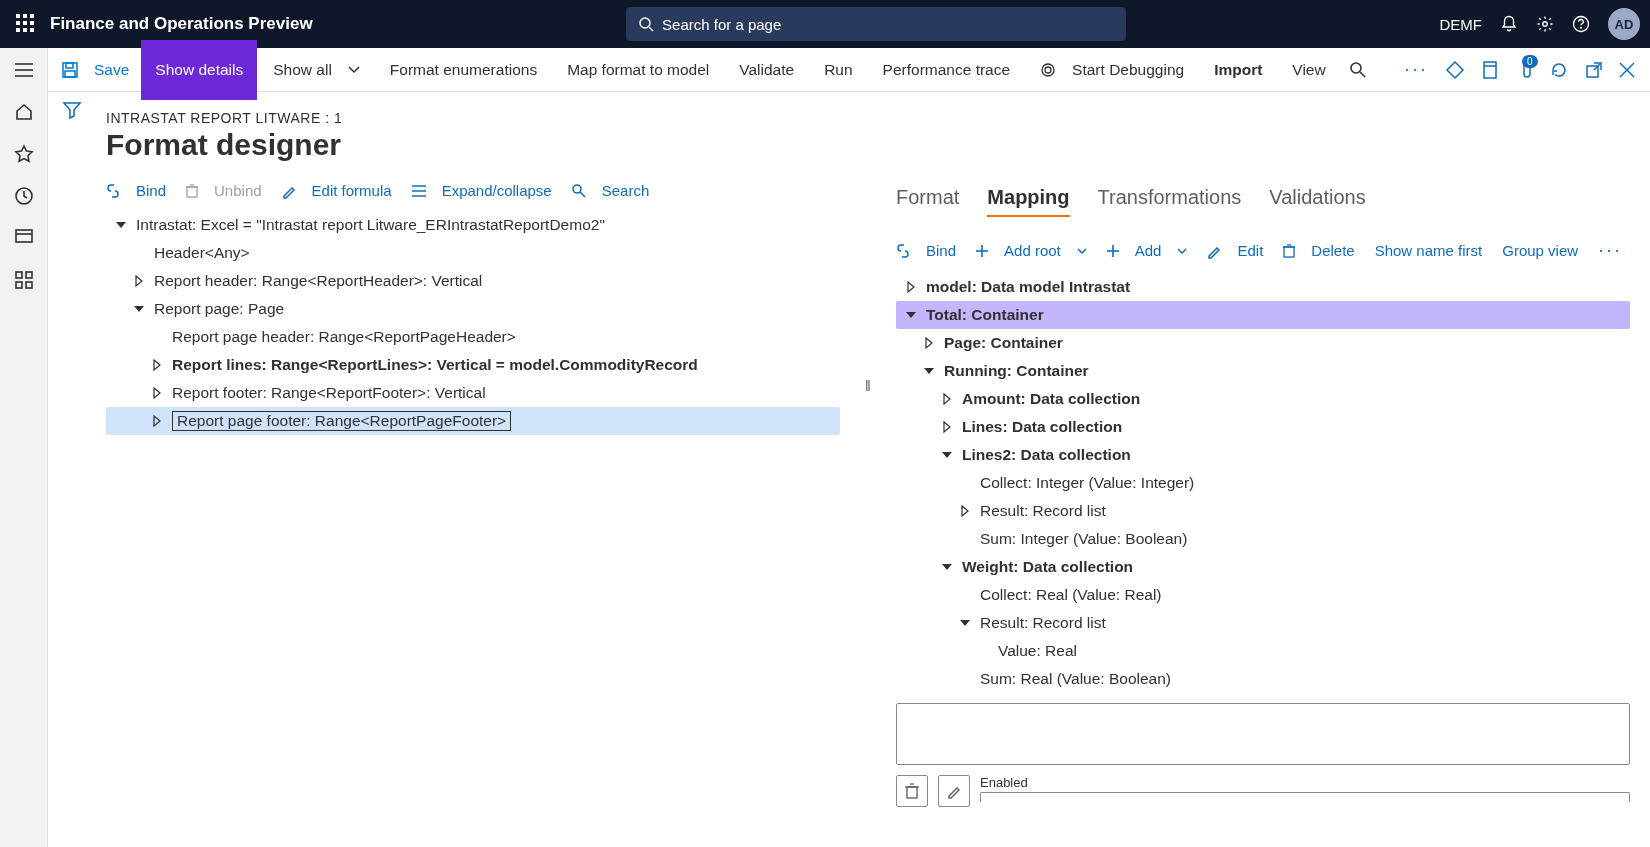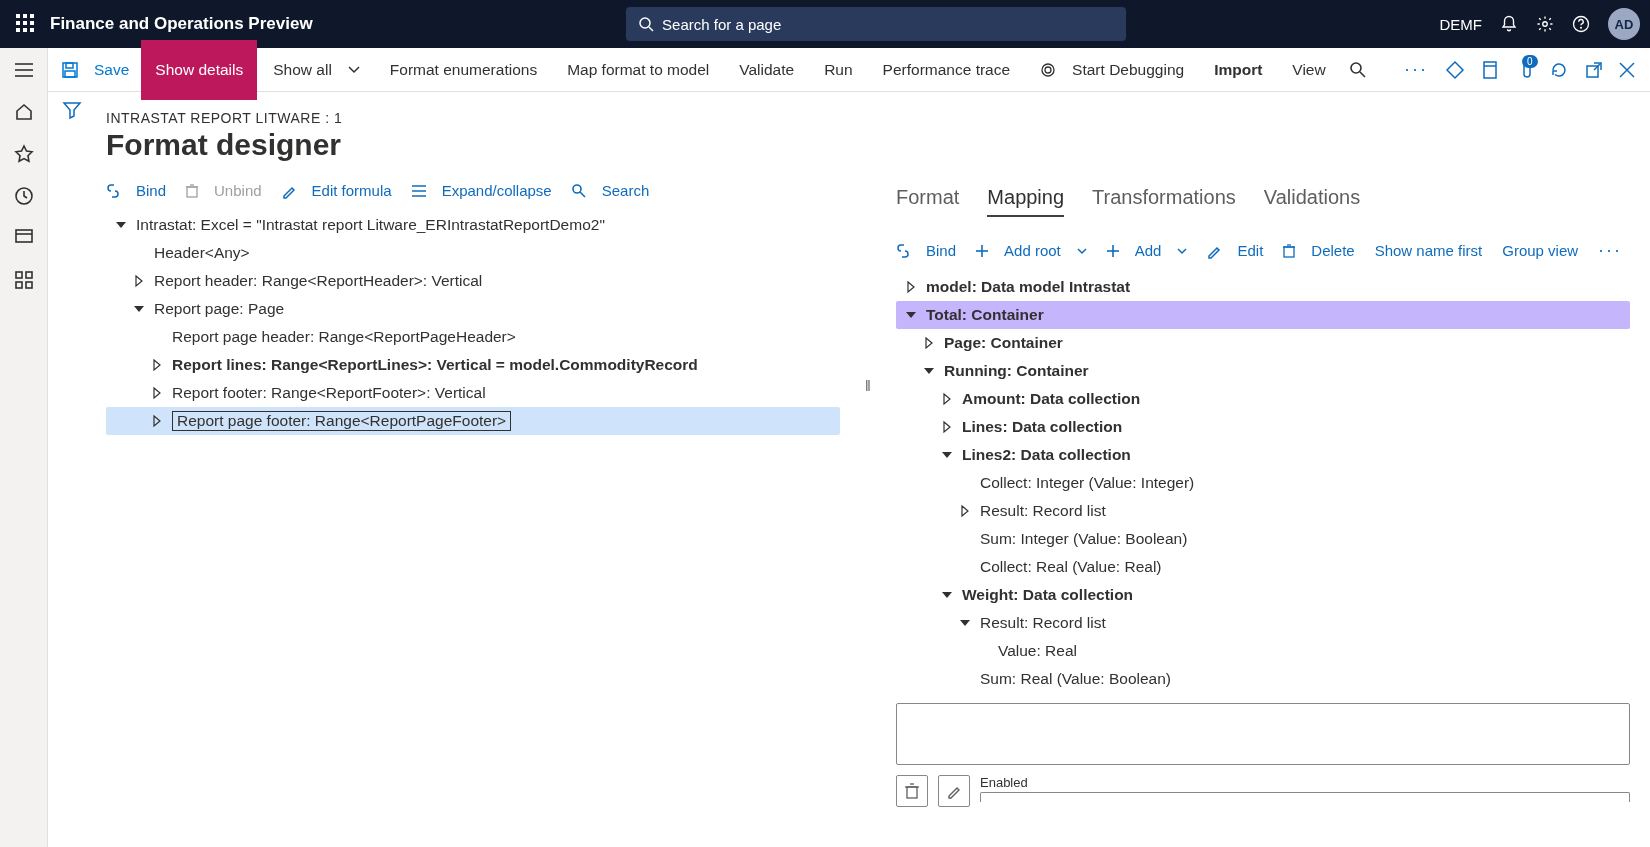--- a/index.html
+++ b/index.html
@@ -22,21 +22,21 @@
   .main { display:flex; height:calc(100% - 48px); }
   .rail { width:48px; background:#f3f2f1; display:flex; flex-direction:column; align-items:center; padding-top:12px; gap:22px; border-right:1px solid #e1dfdd; }
   .rail .iconbtn { width:20px; height:20px; color:#323130; display:flex; align-items:center; justify-content:center; }
   
   .content { flex:1; display:flex; flex-direction:column; background:#fff; }
   
   
   .actionbar { height:44px; border-bottom:1px solid #e1dfdd; display:flex; align-items:center; padding:0 6px 0 12px; gap:2px; }
   .actionbar .ab-item { padding:0 14px; height:60px; display:flex; align-items:center; gap:16px; font-size:15.5px; color:#323130; cursor:pointer; }
   .actionbar .ab-item.save { color:#0078d4; padding-left:2px; padding-right:10px; }
-  .actionbar .ab-item.active { background:#be185d; color:#fff;justify-content:center; }
+  .actionbar .ab-item.active { background:#6d28d9; color:#fff;justify-content:center; }
   .actionbar .ab-item.bold { font-weight:600; }
   .actionbar .ab-item svg { stroke:currentColor; }
   .actionbar .ab-spacer { flex:1; }
   .actionbar .ab-icons { display:flex; align-items:center; gap:18px; padding-right:10px; color:#0f6cbd; }
   .actionbar .badge { background:#0f6cbd; color:#fff; font-size:10px; padding:1px 5px; border-radius:8px; position:relative; }
   
   
   .body { flex:1; display:flex; overflow:hidden; }
   .filtercol { width:48px; display:flex; flex-direction:column; align-items:center; padding-top:10px; }
   .filtercol svg { color:#0f6cbd; }
@@ -59,21 +59,21 @@
   .tree .node .tw { width:14px; height:14px; margin-right:8px; display:inline-flex; align-items:center; justify-content:center; color:#323130; }
   .tree .node .label { white-space:nowrap; }
   .tree .node.bold .label { font-weight:600; }
   .tree .node.selected { background:#cfe4fa; }
   .tree .node.hl { background:#c4b5fd; }
   .tree .node.boxed .label { border:1px solid #323130; padding:0 4px; }
   
   
   .righttabs { display:flex; gap:28px; border-bottom:1px solid transparent; padding-bottom:6px; }
   .righttabs .tab { font-size:20px; color:#605e5c; padding-bottom:6px; cursor:pointer;margin-top:8px; }
-  .righttabs .tab.active { color:#323130; font-weight:400; border-bottom:2px solid #404040; }
+  .righttabs .tab.active { color:#323130; font-weight:700; border-bottom:2px solid #f97316; }
   
   .splitter { width:8px; display:flex; align-items:flex-start; padding-top:200px; justify-content:center; color:#605e5c; font-size:14px; user-select:none; }
   
   .detailbox { border:1px solid #8a8886; height:62px; margin-top:10px; border-radius:2px; background:#fff; }
   .detailrow { display:flex; align-items:flex-start; gap:10px; margin-top:10px; }
   .detailrow .sq { width:32px; height:32px; border:1px solid #8a8886; border-radius:2px; display:flex; align-items:center; justify-content:center; color:#605e5c; }
   .detailrow .fieldlabel { font-size:13px; color:#323130; }
   .detailrow .fieldcol { flex:1; }
   .detailrow .fieldinput { width:100%; height:18px; border:1px solid #8a8886; border-top:none; border-left:none; border-right:none; border-bottom:1px solid #8a8886; background:#fff; margin-top:2px; border:1px solid #8a8886; border-radius:2px; }
   .detailrow .fieldinput.partial { border-bottom:1px solid #8a8886; height:10px; border-top:1px solid #8a8886; border-left:1px solid #8a8886; border-right:1px solid #8a8886; border-bottom:none; border-radius:2px 2px 0 0; }
@@ -509,33 +509,33 @@
                       <path d="M2 0l6 5-6 5z" fill="none" stroke="#323130"></path>
                     </svg>
                   </span>
                   <span class="label">Result: Record list</span>
                 </div>
                 <div class="node">
                   <span class="indent" style="width: 62px;"></span>
                   <span class="tw"></span>
                   <span class="label">Sum: Integer (Value: Boolean)</span>
                 </div>
+                <div class="node bold">
+                  <span class="indent" style="width: 44px;"></span>
+                  <span class="tw">
+                    <svg width="10" height="10" fill="#323130">
+                      <path d="M0 2l5 6 5-6z"></path>
+                    </svg>
+                  </span>
+                  <span class="label">Weight: Data collection</span>
+                </div>
                 <div class="node">
                   <span class="indent" style="width: 62px;"></span>
                   <span class="tw"></span>
                   <span class="label">Collect: Real (Value: Real)</span>
-                </div>
-                <div class="node bold">
-                  <span class="indent" style="width: 44px;"></span>
-                  <span class="tw">
-                    <svg width="10" height="10" fill="#323130">
-                      <path d="M0 2l5 6 5-6z"></path>
-                    </svg>
-                  </span>
-                  <span class="label">Weight: Data collection</span>
                 </div>
                 <div class="node">
                   <span class="indent" style="width: 62px;"></span>
                   <span class="tw">
                     <svg width="10" height="10" fill="#323130">
                       <path d="M0 2l5 6 5-6z"></path>
                     </svg>
                   </span>
                   <span class="label">Result: Record list</span>
                 </div>

